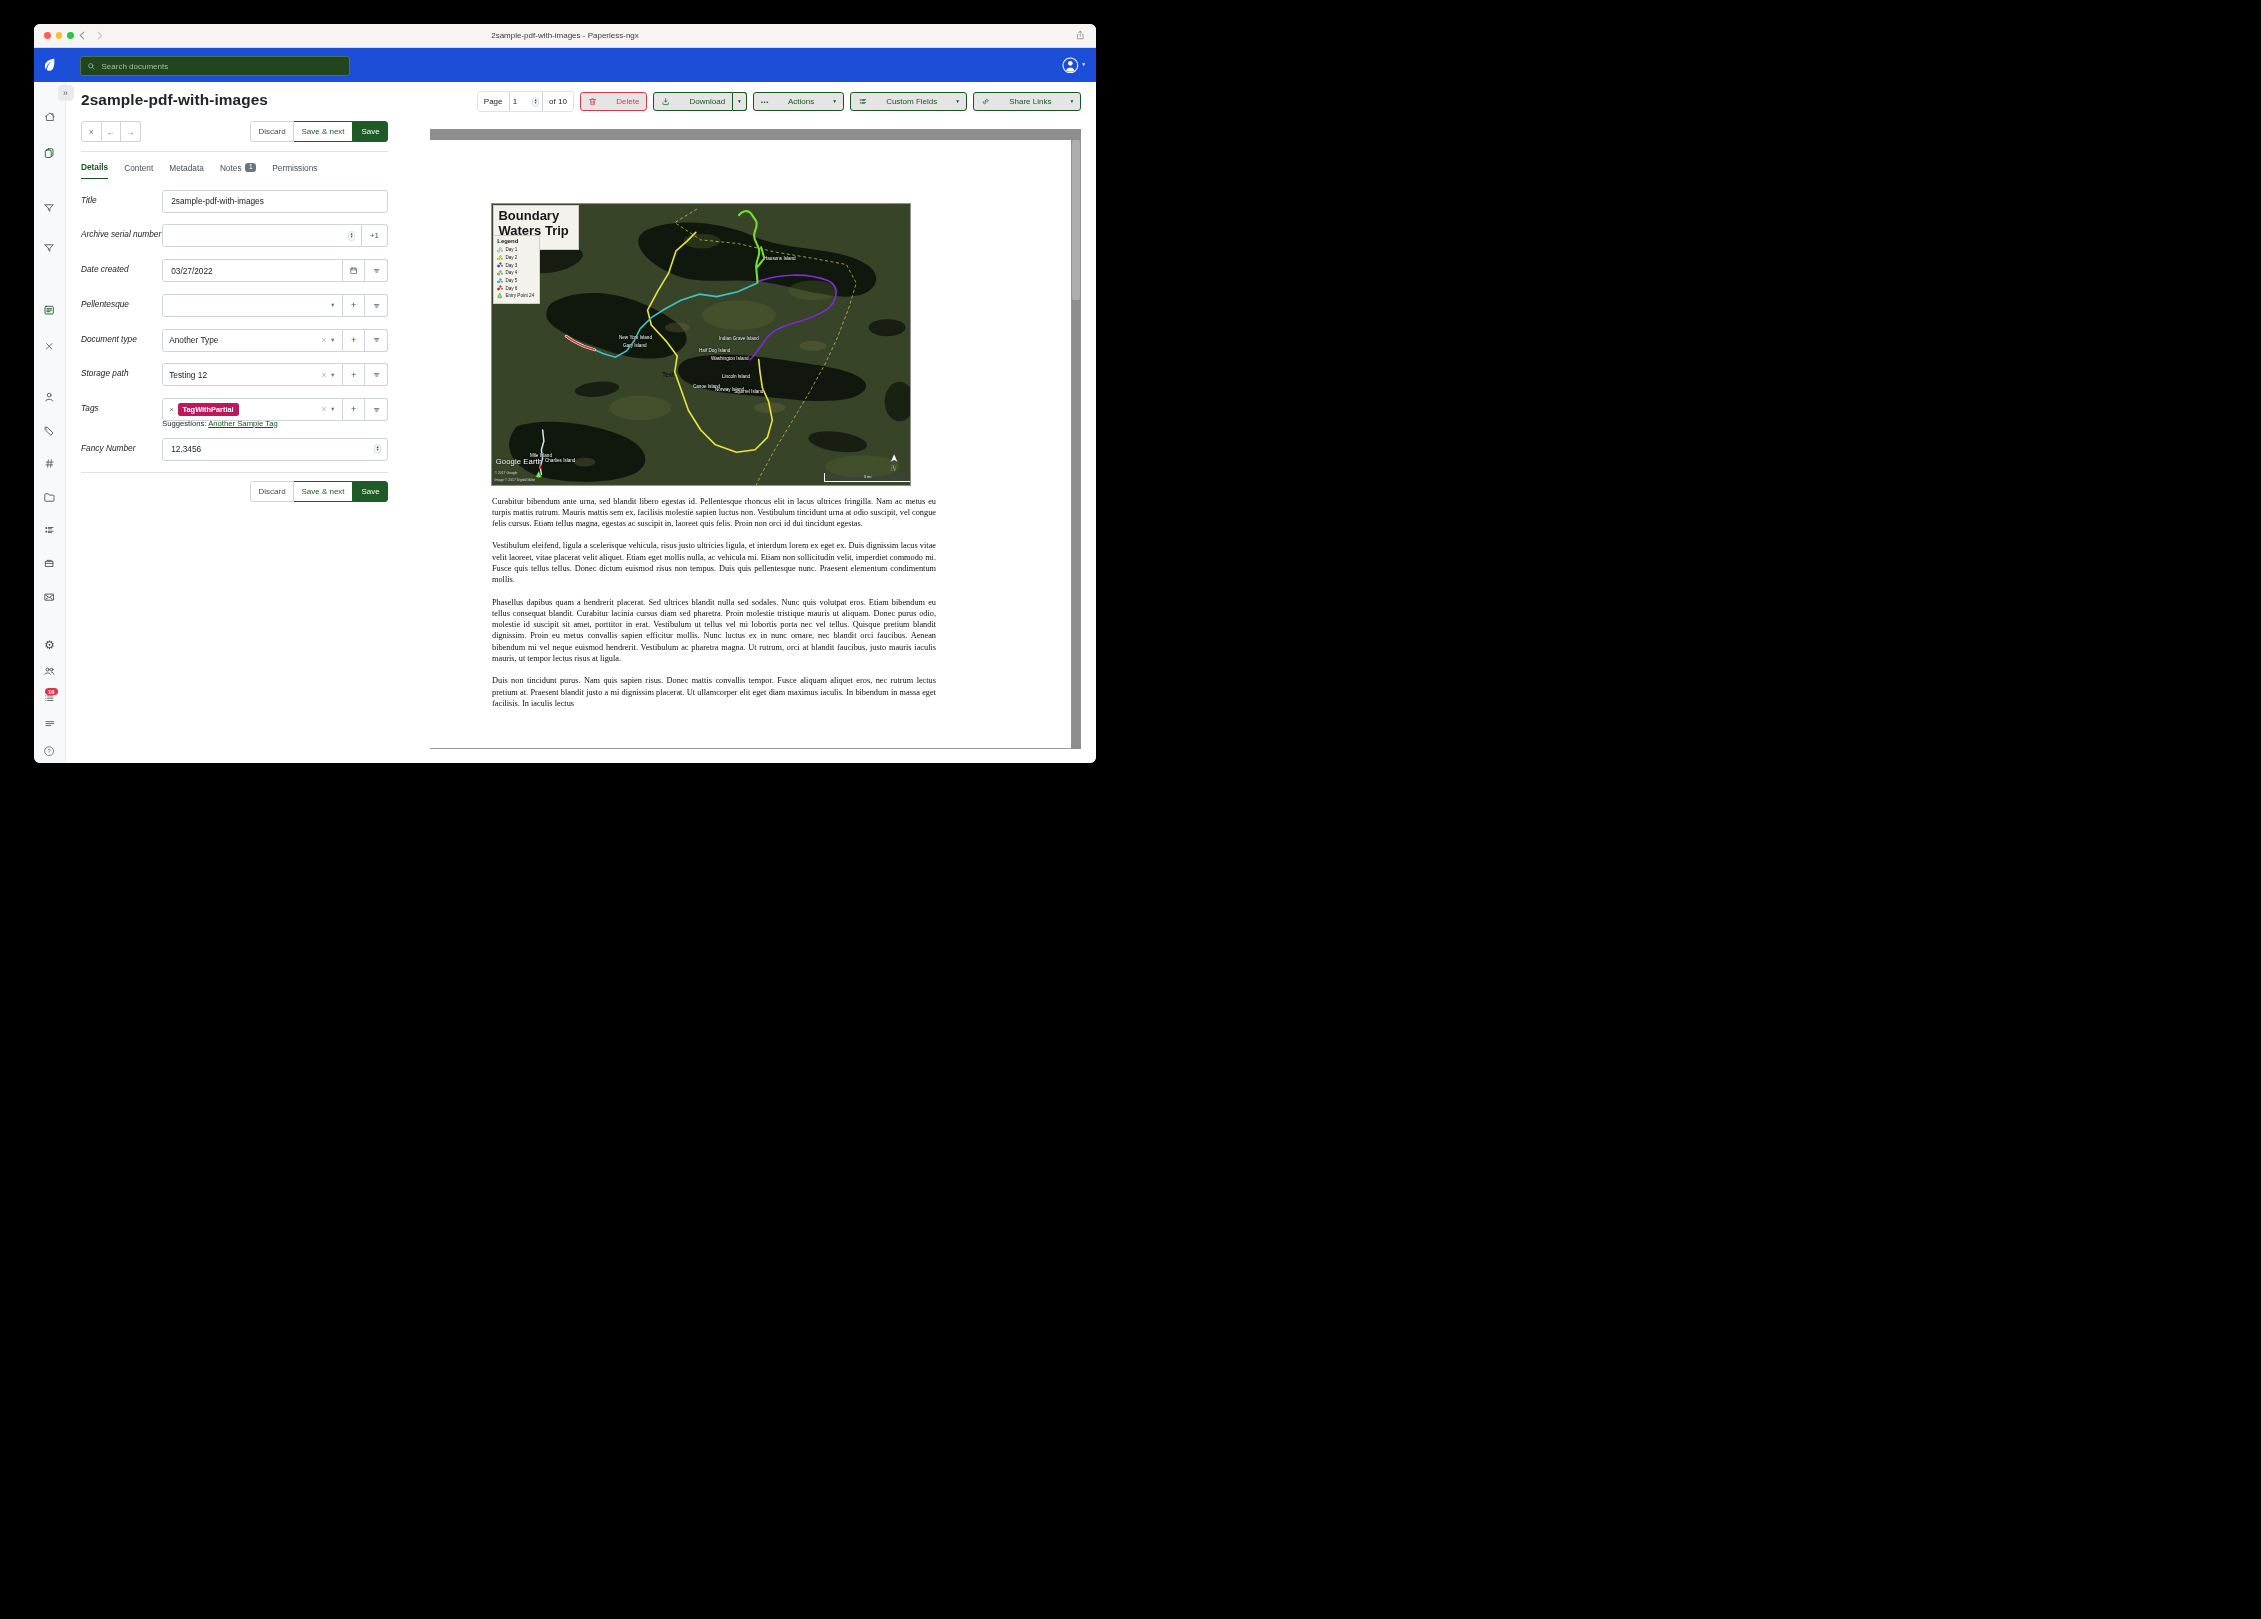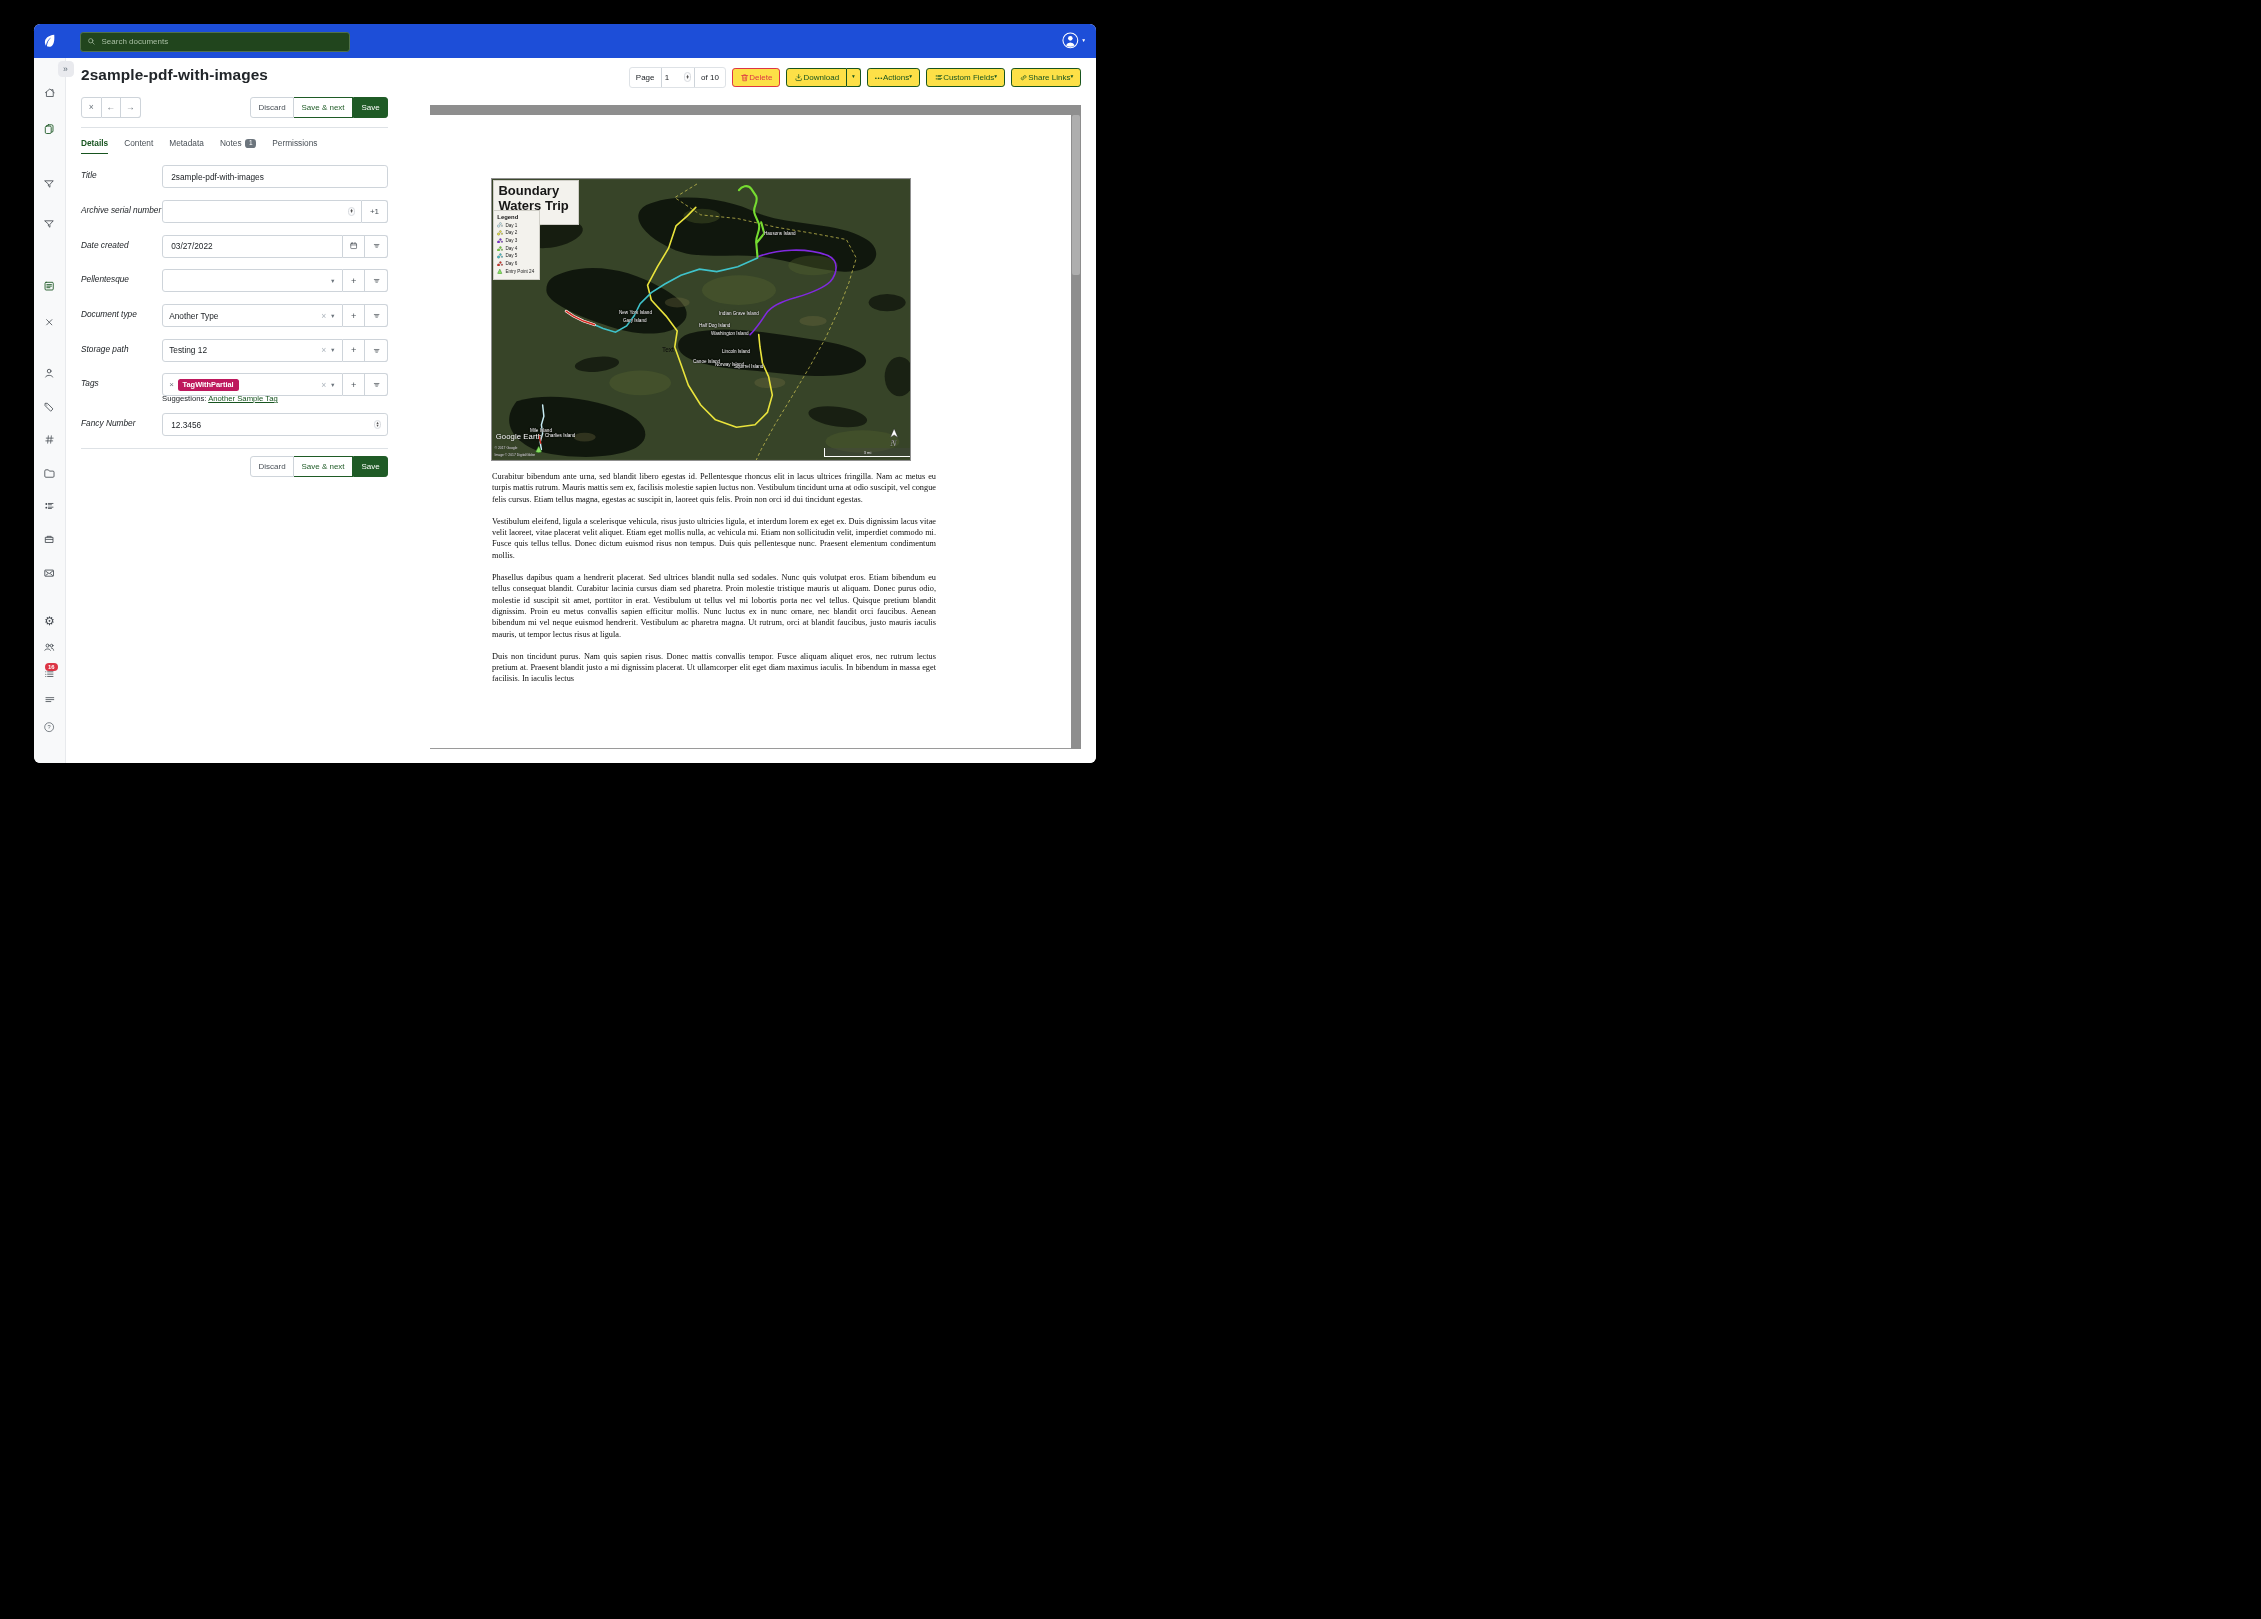--- a/index.html
+++ b/index.html
@@ -30,21 +30,21 @@
   .sidebar{width:31px;background:#f8f9fa;border-right:0.6px solid #e8eaed;position:relative;flex:0 0 auto;}
   .si{position:absolute;left:0;width:31px;display:flex;justify-content:center;}
   .expandbtn{position:absolute;left:23.5px;top:3.1px;width:16px;height:16px;border-radius:4.3px;background:#e9eaee;color:#5f6b76;display:flex;align-items:center;justify-content:center;font-size:8.6px;z-index:6;cursor:pointer;}
   .redbadge{position:absolute;top:-4.3px;left:11px;background:#dc3545;color:#fff;font-size:5.9px;font-weight:bold;border-radius:5px;padding:0.9px 3.1px;}
 
   .main{flex:1;position:relative;background:#fff;min-width:0;}
   .headrow{position:absolute;left:15px;right:15px;top:8.6px;display:flex;align-items:flex-start;justify-content:space-between;}
   .doctitle{font-size:15.4px;font-weight:600;color:#212529;letter-spacing:0.1px;}
   .toolbar{display:flex;gap:6.2px;align-items:center;margin-top:0.6px;}
 
-  .btn{height:19px;display:inline-flex;align-items:center;gap:0;padding:0 6.8px;border-radius:3.1px;font-size:8px;background:#fde047;border:0.6px solid #17541f;color:#17541f;cursor:pointer;white-space:nowrap;}
+  .btn{height:19px;display:inline-flex;align-items:center;gap:19px;padding:0 6.8px;border-radius:3.1px;font-size:8px;background:#e5e5e5;border:0.6px solid #17541f;color:#17541f;cursor:pointer;white-space:nowrap;}
   .btn.red{border-color:#dc3545;color:#dc3545;}
   .split{display:flex;}
   .split .btn{border-radius:3.1px 0 0 3.1px;}
   .split .btn.caretpart{border-radius:0 3.1px 3.1px 0;border-left:none;padding:0 5px;}
   .caret{font-size:5.6px;line-height:1;}
 
   .pagegroup{display:flex;align-items:stretch;height:19px;border:0.6px solid #dee2e6;border-radius:3.1px;background:#fff;font-size:8px;color:#212529;overflow:hidden;}
   .pg-cell{display:flex;align-items:center;padding:0 6.2px;}
   .pg-input{width:26px;border-left:0.6px solid #ced4da;border-right:0.6px solid #ced4da;display:flex;align-items:center;justify-content:space-between;padding:0 3.1px;}
   .stepper{display:flex;flex-direction:column;line-height:.62;font-size:4.3px;color:#555;border:0.6px solid #d8dbdf;border-radius:3.7px;padding:1.2px 1.2px;background:#fbfbfc;}
@@ -115,20 +115,41 @@
   .pdftext p{margin:0 0 11px 0;}
 
   svg{display:block;}
 </style>
 </head>
 <body>
 
 <div class="stage">
 <div class="window">
 
+  <div class="titlebar">
+    <span class="tl red"></span>
+    <span class="tl yellow"></span>
+    <span class="tl green"></span>
+    <span class="tb-chev" style="left:43px;">
+      <svg width="11" height="11" viewBox="0 0 18 18" fill="none" stroke="currentColor" stroke-width="1.8" stroke-linecap="round" stroke-linejoin="round">
+            <path d="M11 3.5 5.5 9 11 14.5"></path>
+          </svg>
+    </span>
+    <span class="tb-chev" style="left:60px;color:#c6c6c6;">
+      <svg width="11" height="11" viewBox="0 0 18 18" fill="none" stroke="currentColor" stroke-width="1.8" stroke-linecap="round" stroke-linejoin="round">
+            <path d="M7 3.5 12.5 9 7 14.5"></path>
+          </svg>
+    </span>
+    <div class="tb-title">2sample-pdf-with-images - Paperless-ngx</div>
+    <span class="tb-share">
+      <svg width="10.5" height="10.5" viewBox="0 0 24 24" fill="none" stroke="currentColor" stroke-width="1.8" stroke-linecap="round" stroke-linejoin="round">
+            <path d="M12 3v11M8.5 5.5 12 3l3.5 2.5M7 10H5.5v10h13V10H17"></path>
+          </svg>
+    </span>
+  </div>
 
   <div class="appbar">
     <span class="logo">
       <svg width="15" height="15" viewBox="0 0 24 24">
         <path fill="#fff" d="M19.6 2.6C9.8 3.6 4.6 8.4 4.6 14.9c0 2.2.6 4 1.7 5.3.9-5.6 3.9-10.4 8.6-13.4-4 3.7-6.6 8.7-7.1 14.4 1 .5 2.2.8 3.6.8 5.7 0 9.3-6.2 8.2-19.4z"></path>
       </svg>
     </span>
     <div class="searchbox">
       <svg width="8.6" height="8.6" viewBox="0 0 24 24" fill="none" stroke="currentColor" stroke-width="2" stroke-linecap="round">
             <circle cx="10.5" cy="10.5" r="6"></circle>

